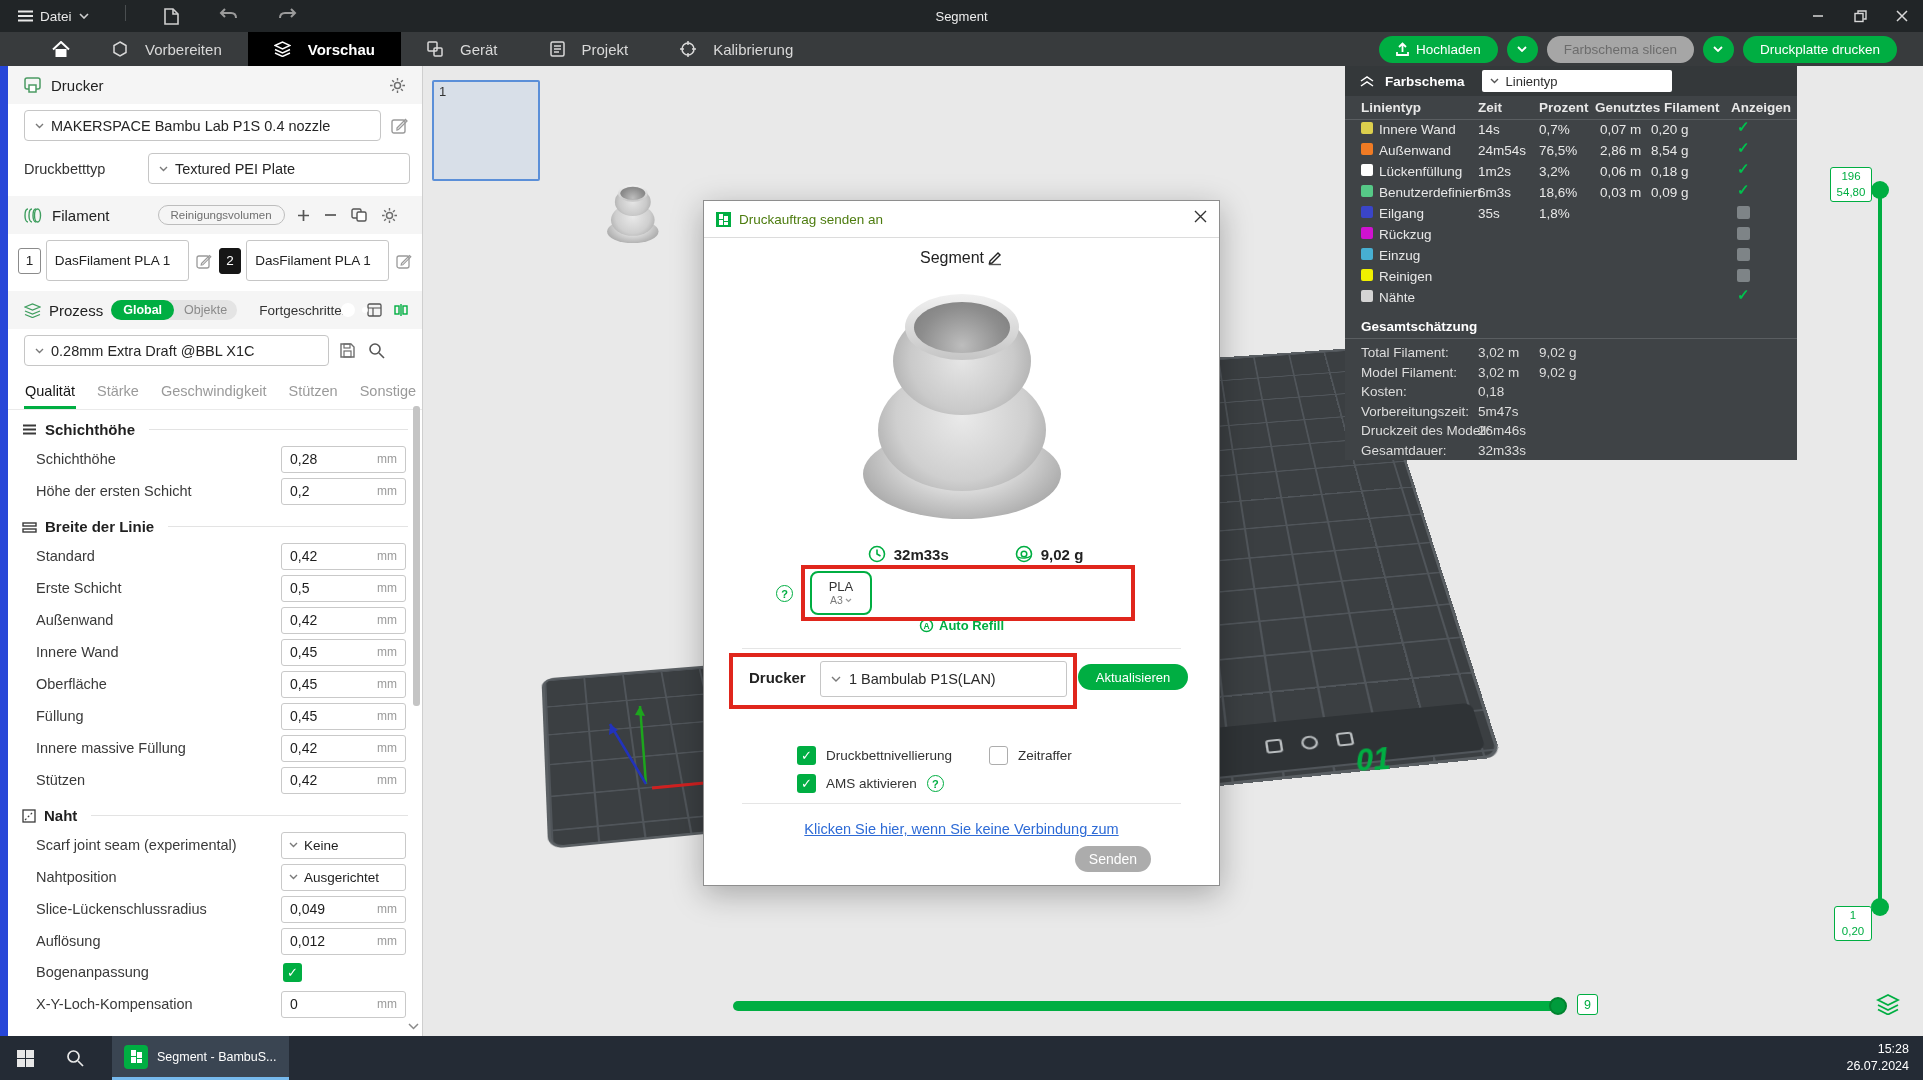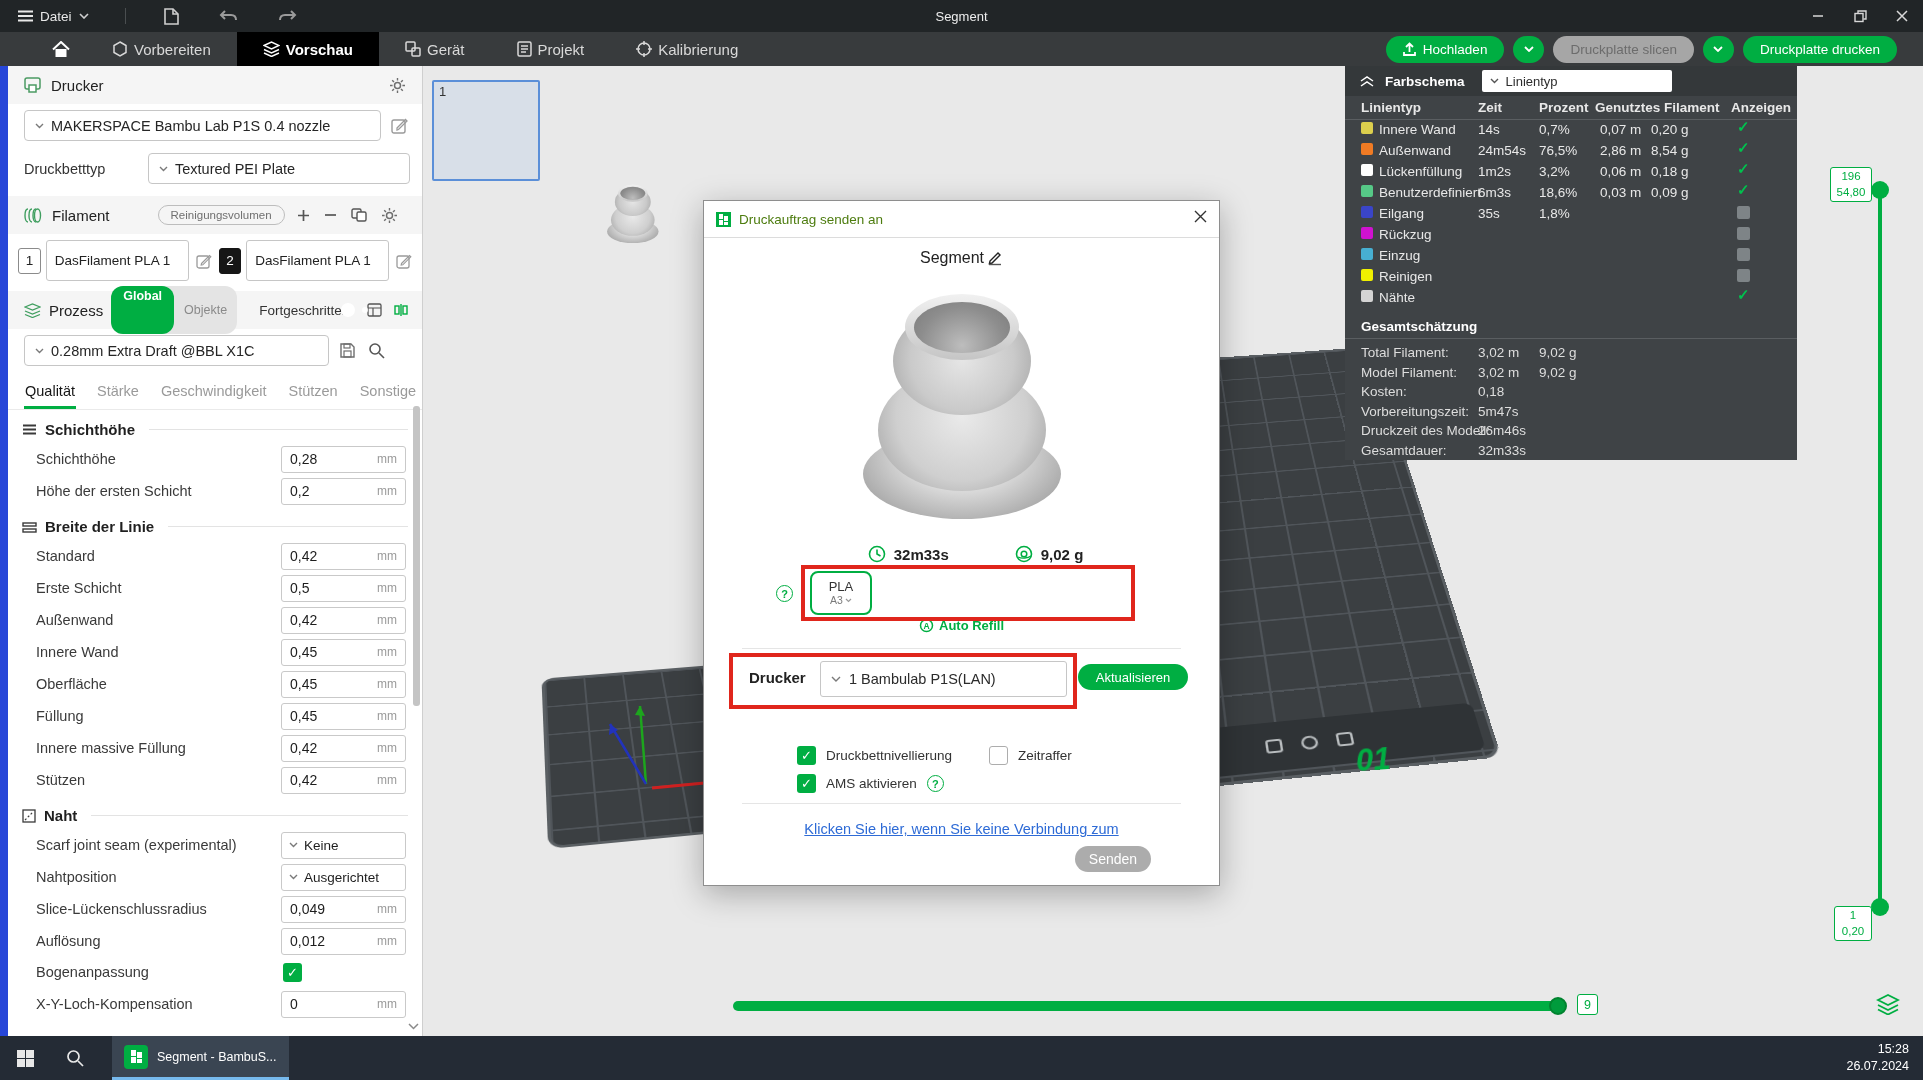--- a/index.html
+++ b/index.html
@@ -3,33 +3,33 @@
 <meta charset="utf-8">
 <style>
   *{margin:0;padding:0;box-sizing:border-box}
   html,body{width:1923px;height:1080px}
   body{font-family:"Liberation Sans",sans-serif;background:#E9E9E9;overflow:hidden}
   #app{position:relative;width:1923px;height:1080px;background:#E9E9E9;overflow:hidden}
   svg{display:block}
 
   
   .titlebar{position:absolute;left:0;top:0;width:1923px;height:32px;background:#212527;display:flex;align-items:center;color:#E8E8E8;z-index:20}
-  .tb-left{display:flex;align-items:center;gap:24px;padding-left:12px}
+  .tb-left{display:flex;align-items:flex-start;gap:24px;padding-left:12px}
   .tb-menu{display:flex;align-items:center;gap:7px;padding:4px 6px;font-size:13.5px}
   .tb-div{width:1px;height:16px;background:#4A4E50;margin:0 6px}
   .tb-ico{padding:3px 8px}
   .tb-title{position:absolute;left:0;right:0;text-align:center;font-size:13px;color:#EDEDED;pointer-events:none}
   .tb-ctrls{position:absolute;right:0;top:0;height:32px;display:flex;align-items:center}
   .wbtn{width:42px;height:32px;display:flex;align-items:center;justify-content:center}
 
   
   .navbar{position:absolute;left:0;top:32px;width:1923px;height:34px;background:#383B3D;display:flex;align-items:center;z-index:20}
   .home{width:50px;height:34px;display:flex;align-items:center;justify-content:center;margin-left:36px}
   .tabs{display:flex;height:34px}
-  .tab{display:flex;align-items:center;gap:6px;padding:0 26px;height:34px;color:#D9D9D9;font-size:15px;white-space:nowrap}
+  .tab{display:flex;align-items:center;gap:17px;padding:0 26px;height:34px;color:#D9D9D9;font-size:15px;white-space:nowrap}
   .tab.active{background:#000000;color:#fff;font-weight:bold}
   .nav-right{position:absolute;right:26px;top:3.5px;display:flex;align-items:flex-start;gap:9px}
   .btn-green{height:27px;border-radius:14px;background:#00AE42;color:#fff;font-size:13.5px;display:flex;align-items:center;gap:7px;padding:0 17px;white-space:nowrap}
   .btn-chip{width:31px;height:27px;border-radius:14px;background:#00AE42;display:flex;align-items:center;justify-content:center}
   .btn-disabled{background:#A6A6A6;color:#6C6C6C;font-weight:normal}
 
   
   .bluestrip{position:absolute;left:0;top:66px;width:8px;height:970px;background:#2746D8;z-index:4}
 
   
@@ -41,21 +41,21 @@
   .sel .chev{flex:0 0 auto}
   .grow{flex:1}
   .bedlabel{font-size:14.5px;color:#333;width:116px}
   .pill{border:1px solid #BDBDBD;border-radius:11px;color:#707070;font-size:11.5px;padding:3px 12px;white-space:nowrap}
   .iconbtn{display:flex;align-items:center;justify-content:center;padding:2px}
   .idx{width:24px;height:26px;border:1px solid #8B8B8B;border-radius:3px;display:flex;align-items:center;justify-content:center;font-size:13.5px;background:#fff;color:#222}
   .idx.dark{background:#161616;color:#fff;border-color:#161616}
   .fname{height:41px;border:1px solid #C6C6C6;border-radius:3px;display:flex;align-items:center;padding:0 8px;font-size:13.5px;color:#222;width:150px;white-space:nowrap;overflow:hidden}
   .seg{display:flex;background:#E4E4E4;border-radius:12px;font-size:12.5px}
   .seg .on{background:#00AE42;color:#fff;border-radius:12px;padding:3px 12px;font-weight:bold}
-  .seg .off{color:#8A8A8A;padding:17px 10px}
+  .seg .off{color:#8A8A8A;padding:3px 10px}
   .advtxt{font-size:13.5px;color:#333}
   .toggle{width:35px;height:18px;border-radius:9px;background:#00AE42;position:relative}
   .toggle::before{content:"";position:absolute;left:5px;top:6px;width:6px;height:6px;border-radius:50%;background:rgba(255,255,255,.85)}
   .toggle::after{content:"";position:absolute;right:2px;top:2px;width:14px;height:14px;border-radius:50%;background:#fff}
   .ptabs{display:flex;gap:20px;padding:2px 16px 0;border-bottom:1px solid #EAEAEA}
   .ptab{font-size:14.5px;color:#9A9A9A;padding:9px 1px 7px}
   .ptab.active{color:#141414;font-weight:normal;border-bottom:3px solid #00AE42}
   .group-head{display:flex;align-items:center;gap:8px;padding:11px 14px 5px;font-weight:bold;font-size:15px;color:#1f1f1f}
   .group-head .hline{flex:1;height:1px;background:#E3E3E3;margin-left:6px}
   .set-row{display:flex;align-items:center;padding:2.5px 16px 2.5px 28px;min-height:31px}
@@ -284,21 +284,21 @@
             </svg>
           </span>
         <span>Hochladen</span>
       </div>
       <div class="btn-chip">
           <svg width="10" height="6">
             <path d="M1 1l4 4 4-4" fill="none" stroke="#fff" stroke-width="1.8"></path>
           </svg>
         </div>
       <div class="btn-green btn-disabled">
-          <span>Druckplatte slicen</span>
+          <span>Farbschema slicen</span>
         </div>
       <div class="btn-chip">
           <svg width="10" height="6">
             <path d="M1 1l4 4 4-4" fill="none" stroke="#fff" stroke-width="1.8"></path>
           </svg>
         </div>
       <div class="btn-green">
           <span>Druckplatte drucken</span>
         </div>
     </div>

